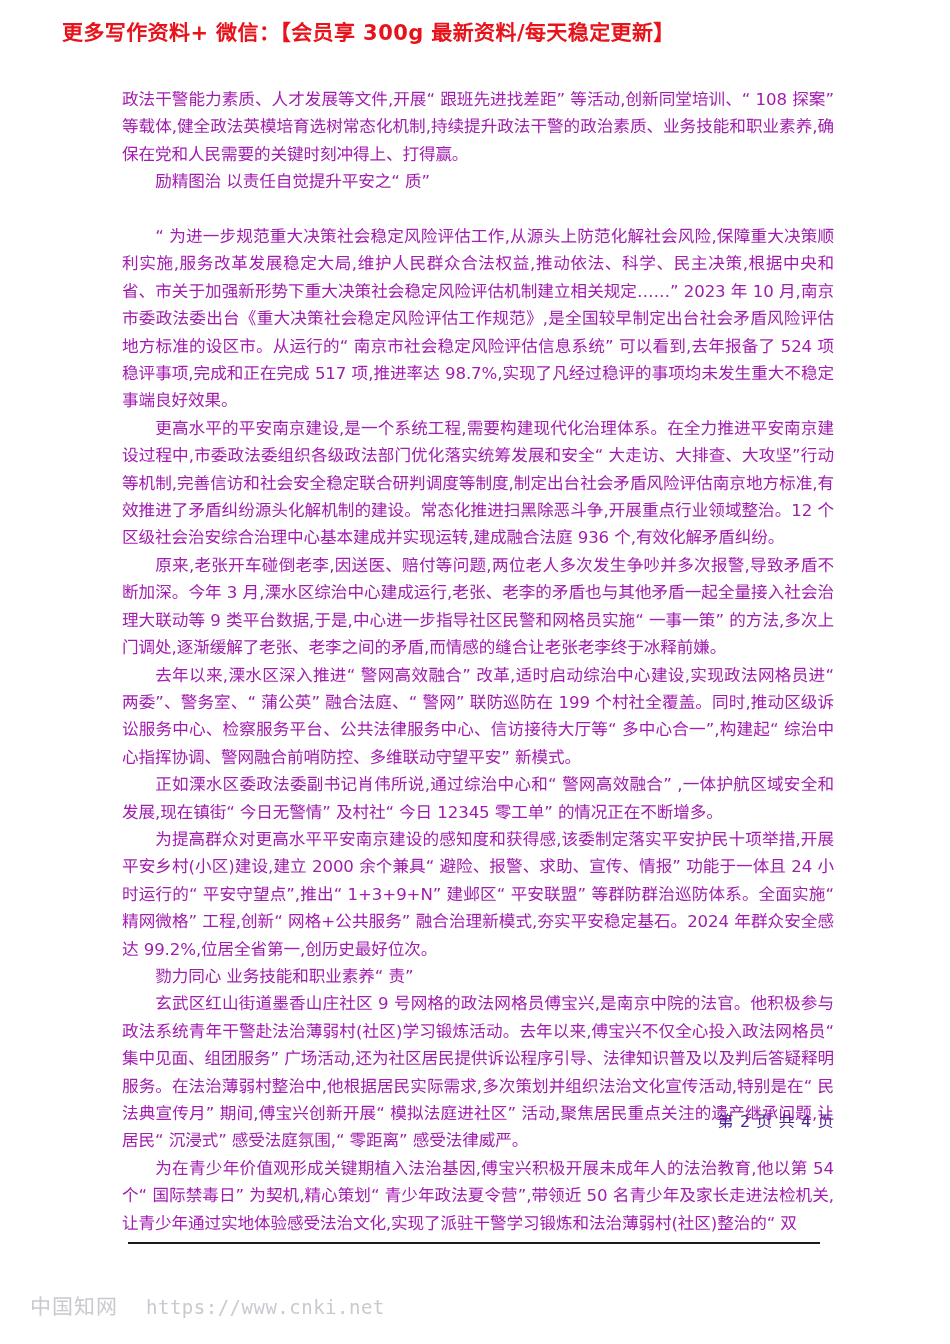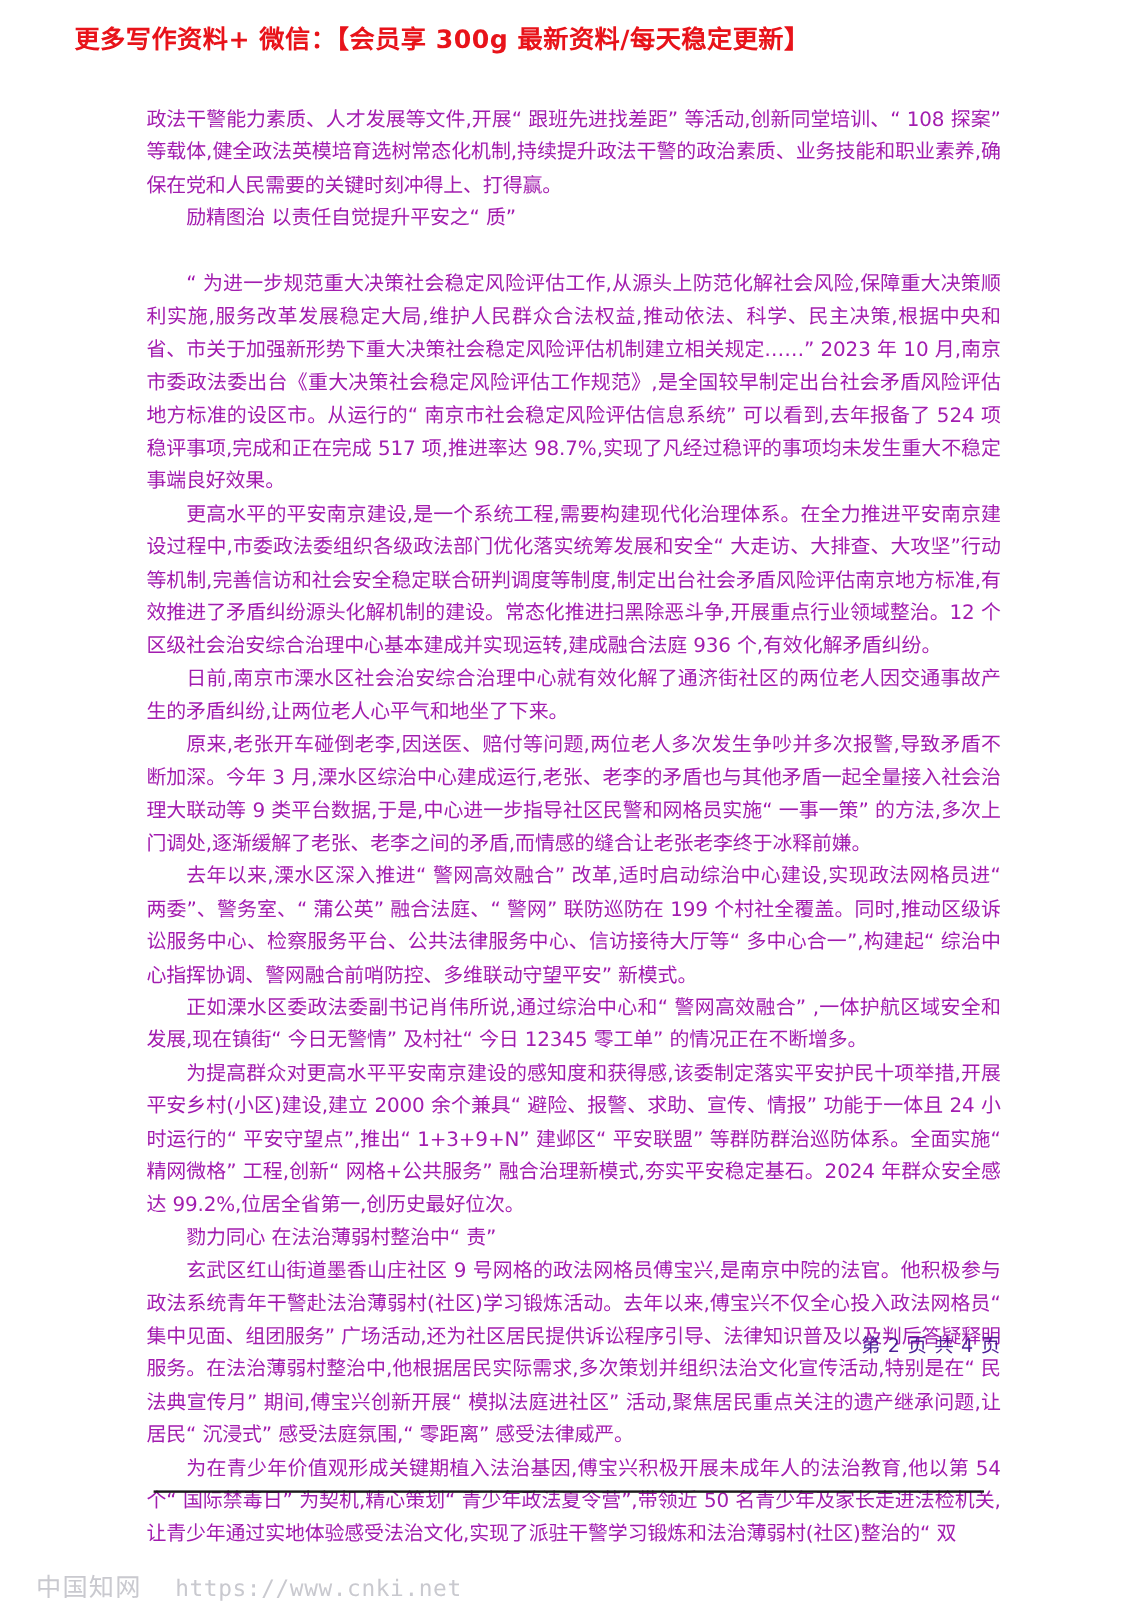--- a/index.html
+++ b/index.html
@@ -89,21 +89,20 @@
 
   
   .cnki-watermark {
     position: absolute;
     left: 30px;
     top: 1290px;
     display: flex;
     align-items: baseline;
     gap: 28px;
     color: #c9c9cf;
-    margin-top: 16px;
   }
   .cnki-name {
     font-size: 21px;
     font-family: "DejaVu Serif", "Liberation Serif", serif;
     letter-spacing: 1px;
   }
   .cnki-url {
     font-size: 19px;
     font-family: "DejaVu Sans Mono", "Liberation Mono", monospace;
     letter-spacing: 0.5px;
@@ -121,31 +120,30 @@
   <p class="para">政法干警能力素质、人才发展等文件,开展“ 跟班先进找差距” 等活动,创新同堂培训、“ 108 探案”等载体,健全政法英模培育选树常态化机制,持续提升政法干警的政治素质、业务技能和职业素养,确保在党和人民需要的关键时刻冲得上、打得赢。</p>
 
   <p class="para subhead">励精图治 以责任自觉提升平安之“ 质”</p>
 
   <div class="spacer-line"></div>
 
   <p class="para indent">“ 为进一步规范重大决策社会稳定风险评估工作,从源头上防范化解社会风险,保障重大决策顺利实施,服务改革发展稳定大局,维护人民群众合法权益,推动依法、科学、民主决策,根据中央和省、市关于加强新形势下重大决策社会稳定风险评估机制建立相关规定……” 2023 年 10 月,南京市委政法委出台《重大决策社会稳定风险评估工作规范》,是全国较早制定出台社会矛盾风险评估地方标准的设区市。从运行的“ 南京市社会稳定风险评估信息系统” 可以看到,去年报备了 524 项稳评事项,完成和正在完成 517 项,推进率达 98.7%,实现了凡经过稳评的事项均未发生重大不稳定事端良好效果。</p>
 
   <p class="para indent">更高水平的平安南京建设,是一个系统工程,需要构建现代化治理体系。在全力推进平安南京建设过程中,市委政法委组织各级政法部门优化落实统筹发展和安全“ 大走访、大排查、大攻坚”行动等机制,完善信访和社会安全稳定联合研判调度等制度,制定出台社会矛盾风险评估南京地方标准,有效推进了矛盾纠纷源头化解机制的建设。常态化推进扫黑除恶斗争,开展重点行业领域整治。12 个区级社会治安综合治理中心基本建成并实现运转,建成融合法庭 936 个,有效化解矛盾纠纷。</p>
 
-  <p class="para indent">日前,南京市溧水区社会治安综合治理中心就有效化解了通济街社区的两位老人因交通事故产生的矛盾纠纷,让两位老人心平气和地坐了下来。</p>
 
   <p class="para indent">原来,老张开车碰倒老李,因送医、赔付等问题,两位老人多次发生争吵并多次报警,导致矛盾不断加深。今年 3 月,溧水区综治中心建成运行,老张、老李的矛盾也与其他矛盾一起全量接入社会治理大联动等 9 类平台数据,于是,中心进一步指导社区民警和网格员实施“ 一事一策” 的方法,多次上门调处,逐渐缓解了老张、老李之间的矛盾,而情感的缝合让老张老李终于冰释前嫌。</p>
 
   <p class="para indent">去年以来,溧水区深入推进“ 警网高效融合” 改革,适时启动综治中心建设,实现政法网格员进“ 两委”、警务室、“ 蒲公英” 融合法庭、“ 警网” 联防巡防在 199 个村社全覆盖。同时,推动区级诉讼服务中心、检察服务平台、公共法律服务中心、信访接待大厅等“ 多中心合一”,构建起“ 综治中心指挥协调、警网融合前哨防控、多维联动守望平安” 新模式。</p>
 
   <p class="para indent">正如溧水区委政法委副书记肖伟所说,通过综治中心和“ 警网高效融合” ,一体护航区域安全和发展,现在镇街“ 今日无警情” 及村社“ 今日 12345 零工单” 的情况正在不断增多。</p>
 
   <p class="para indent">为提高群众对更高水平平安南京建设的感知度和获得感,该委制定落实平安护民十项举措,开展平安乡村(小区)建设,建立 2000 余个兼具“ 避险、报警、求助、宣传、情报” 功能于一体且 24 小时运行的“ 平安守望点”,推出“ 1+3+9+N” 建邺区“ 平安联盟” 等群防群治巡防体系。全面实施“ 精网微格” 工程,创新“ 网格+公共服务” 融合治理新模式,夯实平安稳定基石。2024 年群众安全感达 99.2%,位居全省第一,创历史最好位次。</p>
 
-  <p class="para subhead">勠力同心 在法治薄弱村整治中“ 责”</p>
+  <p class="para subhead">勠力同心 业务技能和职业素养“ 责”</p>
 
   <p class="para indent">玄武区红山街道墨香山庄社区 9 号网格的政法网格员傅宝兴,是南京中院的法官。他积极参与政法系统青年干警赴法治薄弱村(社区)学习锻炼活动。去年以来,傅宝兴不仅全心投入政法网格员“ 集中见面、组团服务” 广场活动,还为社区居民提供诉讼程序引导、法律知识普及以及判后答疑释明服务。在法治薄弱村整治中,他根据居民实际需求,多次策划并组织法治文化宣传活动,特别是在“ 民法典宣传月” 期间,傅宝兴创新开展“ 模拟法庭进社区” 活动,聚焦居民重点关注的遗产继承问题,让居民“ 沉浸式” 感受法庭氛围,“ 零距离” 感受法律威严。</p>
 
   <p class="para indent">为在青少年价值观形成关键期植入法治基因,傅宝兴积极开展未成年人的法治教育,他以第 54 个“ 国际禁毒日” 为契机,精心策划“ 青少年政法夏令营”,带领近 50 名青少年及家长走进法检机关,让青少年通过实地体验感受法治文化,实现了派驻干警学习锻炼和法治薄弱村(社区)整治的“ 双</p>
 
 </div>
 
 <div class="page-number">第 2 页 共 4 页</div>
 
 <div class="bottom-rule"></div>

